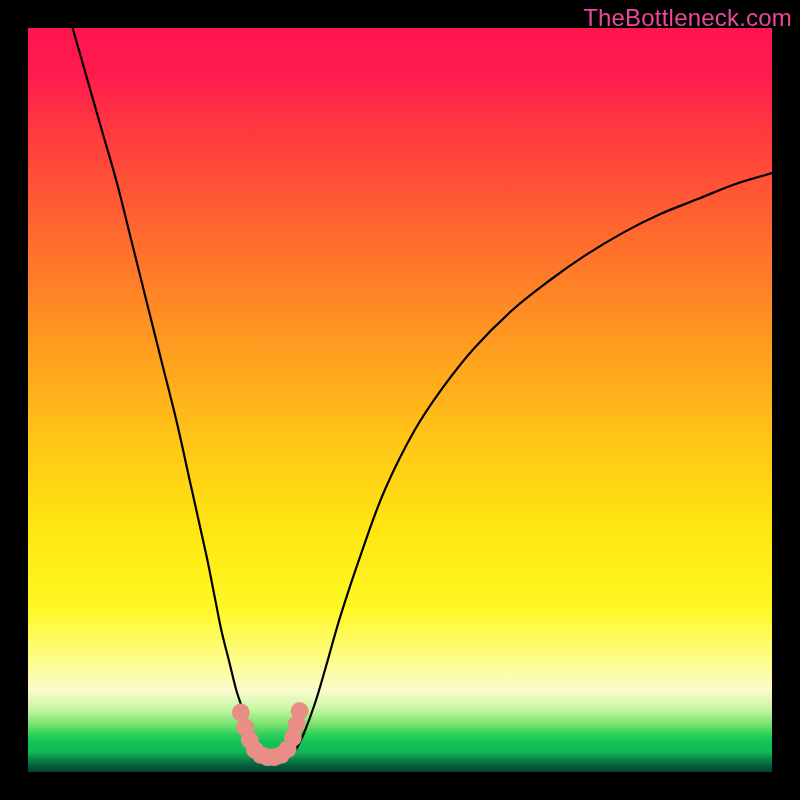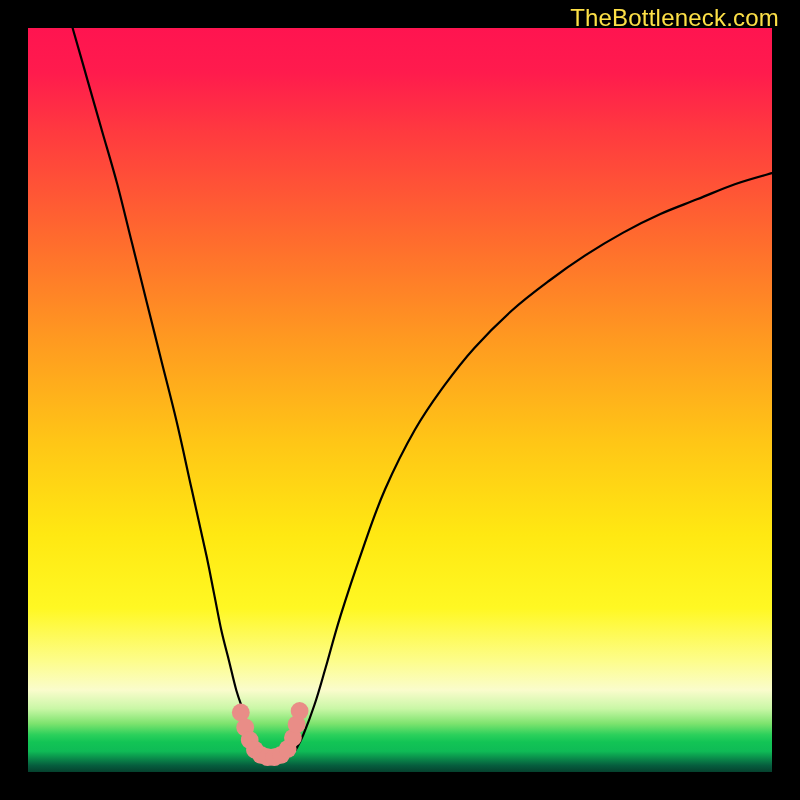--- a/index.html
+++ b/index.html
@@ -50,22 +50,22 @@
       #05412e 100%
     );
   }
   .curves {
     position: absolute;
     inset: 0;
   }
   .watermark {
     position: absolute;
     top: 4px;
-    right: 21px;
-    color: #fde047;
+    right: 8px;
+    color: #ec4899;
     font-size: 24px;
     letter-spacing: 0.2px;
     user-select: none;
   }
 </style>
 </head>
 <body>
 
 <div class="frame">
   <div class="plot-area">

